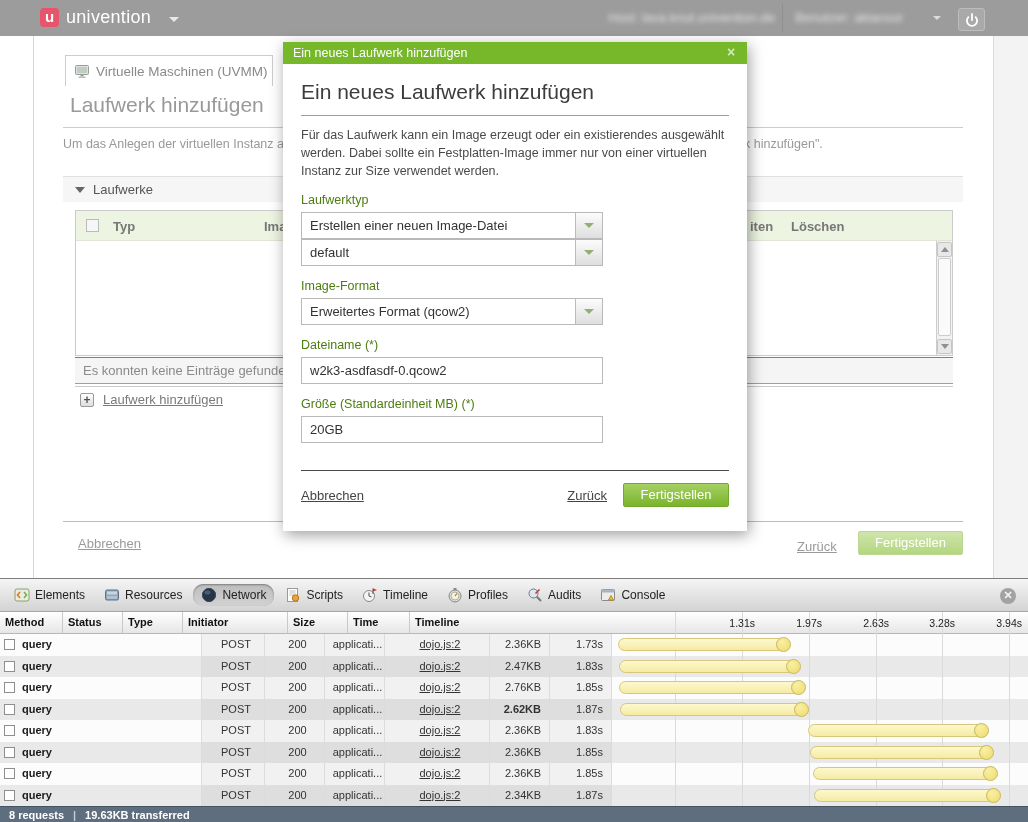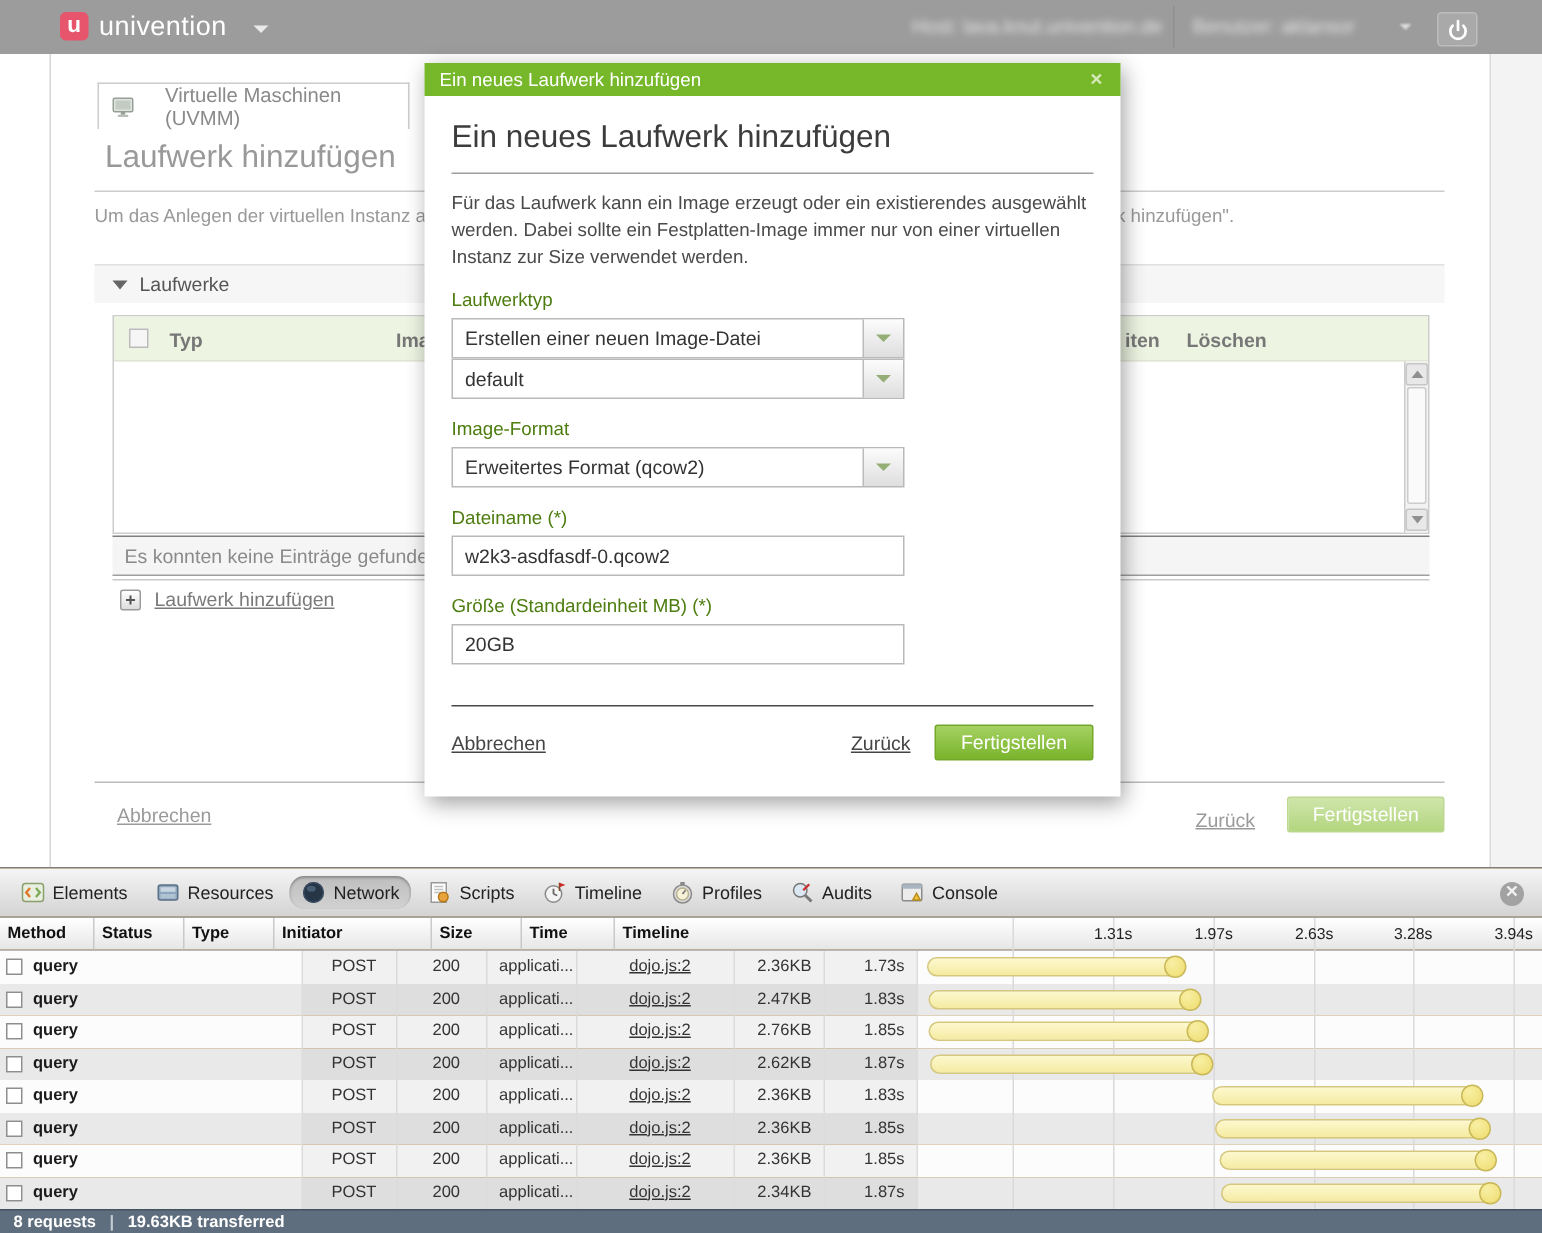--- a/index.html
+++ b/index.html
@@ -23,21 +23,21 @@
     border-right:4px solid transparent; border-top:4px solid #dcdcdc; filter:blur(.6px); }
   .power-btn { position:absolute; left:958px; top:8px; width:27px; height:23px; background:#a9a9a9;
     border:1px solid #bdbdbd; border-radius:3px; display:flex; align-items:center; justify-content:center; cursor:pointer; }
 
   
   .page { position:absolute; left:0; top:36px; width:1028px; height:542px; background:#fff; }
   .page-left-border { position:absolute; left:33px; top:0; width:1px; height:542px; background:#d6d6d6; }
   .page-right-strip { position:absolute; left:993px; top:0; width:35px; height:542px; background:#f3f3f3; border-left:1px solid #dcdcdc; }
   .uvmm-tab { position:absolute; left:65px; top:19px; width:208px; height:31px; background:#fff;
     border:1px solid #ccc; border-bottom:none; display:flex; align-items:center; padding-left:8px; cursor:pointer; }
-  .uvmm-tab span.lbl { color:#8a8a8a; font-size:13.5px; margin-left:20px; }
+  .uvmm-tab span.lbl { color:#8a8a8a; font-size:13.5px; margin-left:6px; }
   .page-title { position:absolute; left:70px; top:57px; font-size:21px; color:#999; }
   .title-rule { position:absolute; left:63px; top:91px; width:900px; height:1px; background:#ccc; }
   .intro-left { position:absolute; left:63px; top:101px; font-size:12.5px; color:#999; white-space:nowrap; }
   .intro-right { position:absolute; left:744px; top:101px; font-size:12.5px; color:#999; white-space:nowrap; }
 
   .section-bar { position:absolute; left:63px; top:140px; width:900px; height:26px; background:#f6f6f6;
     border-top:1px solid #e0e0e0; display:flex; align-items:center; cursor:pointer; }
   .tri-down { width:0; height:0; border-left:5px solid transparent; border-right:5px solid transparent;
     border-top:6px solid #666; margin:0 8px 0 12px; }
   .section-bar .lbl { color:#555; font-size:13px; }
@@ -92,21 +92,21 @@
   .tbox { width:302px; height:27px; border:1px solid #b9b9b9; background:#fff; font-family:"Liberation Sans",sans-serif;
     font-size:13px; color:#333; padding:0 8px; }
   .modal-rule2 { height:1px; background:#4a4a4a; margin:27px 0 0 0; }
   .modal-footer { display:flex; align-items:center; margin-top:12px; }
   .link-dark { color:#444; font-size:13px; text-decoration:underline; cursor:pointer; }
   .modal-footer .spacer { flex:1; }
   .btn-finish { margin-left:16px; width:106px; height:24px; background:linear-gradient(#a5d162,#79b42c);
     border:1px solid #74a82d; border-radius:2px; color:#fff; font-size:13px; text-align:center; line-height:22px; cursor:pointer; }
 
   
-  .devtools { position:absolute; left:0; top:578px; width:1028px; height:244px; border-top:1px solid #7e7e7e; background:#a16207; }
+  .devtools { position:absolute; left:0; top:578px; width:1028px; height:244px; border-top:1px solid #7e7e7e; background:#4d7c0f; }
   .dt-toolbar { position:relative; height:33px; background:linear-gradient(#f5f5f5,#d3d3d3); border-bottom:1px solid #a5a5a5;
     display:flex; align-items:center; padding-left:6px; }
   .dt-tab { display:flex; align-items:center; padding:3px 8px; margin-right:3px; border-radius:10px; cursor:pointer; }
   .dt-tab .lbl { font-size:12px; color:#222; margin-left:5px; }
   .dt-tab.active { background:linear-gradient(#bdbdbd,#d2d2d2); box-shadow:inset 0 1px 2px rgba(0,0,0,.35); }
   .dt-search { position:absolute; left:798px; top:7px; width:188px; height:19px; border:1px solid #a3a3a3; border-radius:3px;
     background:#fff; display:flex; align-items:center; padding-left:4px; }
   .dt-search input { border:none; outline:none; flex:1; font-family:"Liberation Sans",sans-serif; font-size:12px; color:#444; background:transparent; }
   .dt-close { position:absolute; left:1000px; top:9px; width:16px; height:16px; background:#a2a2a2; border-radius:50%;
     color:#f2f2f2; font-size:11px; font-weight:bold; text-align:center; line-height:15px; cursor:pointer; }
@@ -426,21 +426,21 @@
           </div>
           <div class="dt-row" style="background: rgb(233, 233, 233);">
             <div class="cell name" style="width: 202px;">
               <span class="row-cb"></span>
               <span>query</span>
             </div>
             <div class="cell shaded" style="width: 63px;">POST</div>
             <div class="cell shaded" style="width: 60px;">200</div>
             <div class="cell shaded" style="width: 60px;">applicati...</div>
             <div class="cell shaded" style="width: 105px;"><span class="init-link">dojo.js:2</span></div>
-            <div class="cell shaded r" style="width: 60px;">2.62KB</div>
+            <div class="cell shaded r" style="width: 60px; font-weight: bold;">2.62KB</div>
             <div class="cell shaded r" style="width: 62px;">1.87s</div>
             <div class="cell tl-cell">
               <div class="tl-bar" style="left: 8px; width: 188px;"></div>
               <div class="tl-cap" style="left: 182px;"></div>
             </div>
           </div>
           <div class="dt-row" style="background: rgb(252, 252, 252);">
             <div class="cell name" style="width: 202px;">
               <span class="row-cb"></span>
               <span>query</span>

